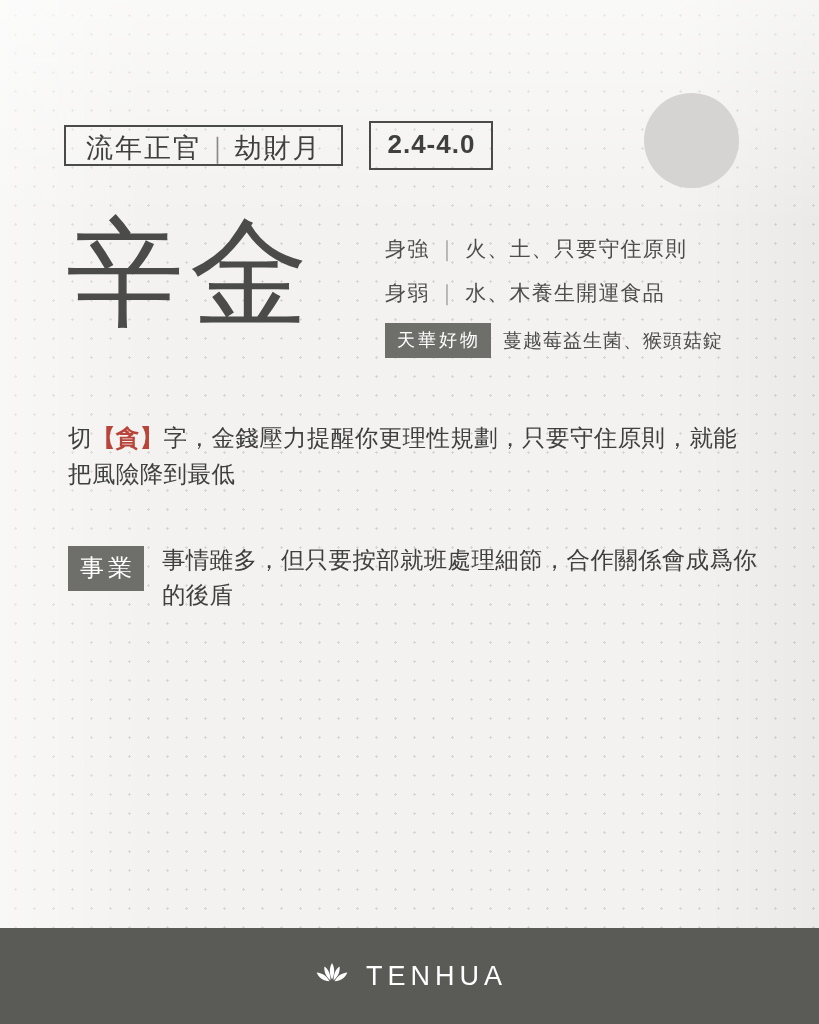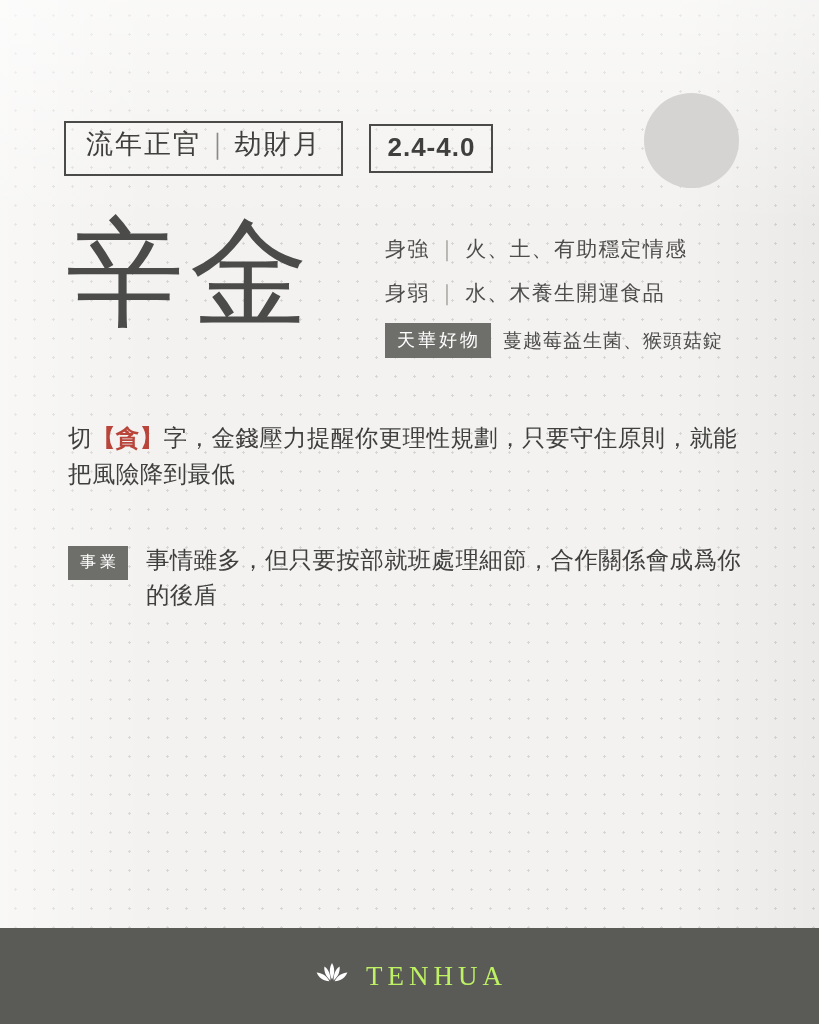--- a/index.html
+++ b/index.html
@@ -40,21 +40,21 @@
   .header-row {
     position: absolute;
     top: 121px;
     left: 64px;
     display: flex;
     align-items: center;
     gap: 26px;
   }
   .pillar-box {
     border: 2px solid #4a4a48;
-    padding: 7px 20px 14px 20px;
+    padding: 7px 20px 1px 20px;
     font-size: 27px;
     letter-spacing: 2px;
     color: #3f3f3d;
     line-height: 1.1;
     white-space: nowrap;
     text-align: center;
   }
   .pillar-box .sep {
     color: #8a8a86;
     padding: 0 2px;
@@ -154,21 +154,21 @@
   }
   .cat-row {
     display: flex;
     align-items: flex-start;
     margin-bottom: 36px;
   }
   .cat-tag {
     flex: 0 0 auto;
     background: #6e6e6a;
     color: #fff;
-    font-size: 16px;
+    font-size: 24px;
     letter-spacing: 4px;
     padding: 6px 8px 7px 12px;
     margin-top: 3px;
     white-space: nowrap;
   }
   .cat-text {
     margin-left: 18px;
     font-size: 23.5px;
     line-height: 1.5;
     color: #3f3f3d;
@@ -186,22 +186,22 @@
     background: #5a5a57;
     display: flex;
     align-items: center;
     justify-content: center;
     gap: 14px;
   }
   .brand-mark {
     display: block;
   }
   .brand-text {
-    font-family: Liberation Serif, serif;
-    color: #bef264;
+    font-family: Liberation Sans, sans-serif;
+    color: #ffffff;
     font-size: 27px;
     letter-spacing: 5px;
   }
 </style>
 </head>
 <body>
 
 <div class="poster">
   <div class="paper-shade"></div>
 
@@ -211,21 +211,21 @@
     <div class="pillar-box">
       <span>流年正官</span><span class="sep">｜</span><span>劫財月</span>
     </div>
     <div class="date-box">2.4-4.0</div>
   </div>
 
   <div class="element-name">辛金</div>
 
   <div class="side-info">
     <div class="side-line">
-      <span class="lbl">身強</span><span class="bar">｜</span><span>火、土、有助穩定情感</span>
+      <span class="lbl">身強</span><span class="bar">｜</span><span>火、土、只要守住原則</span>
     </div>
     <div class="side-line">
       <span class="lbl">身弱</span><span class="bar">｜</span><span>水、木養生開運食品</span>
     </div>
     <div class="goods-row">
       <span class="tag-dark">天華好物</span>
       <span class="goods-text">蔓越莓益生菌、猴頭菇錠</span>
     </div>
   </div>
 

